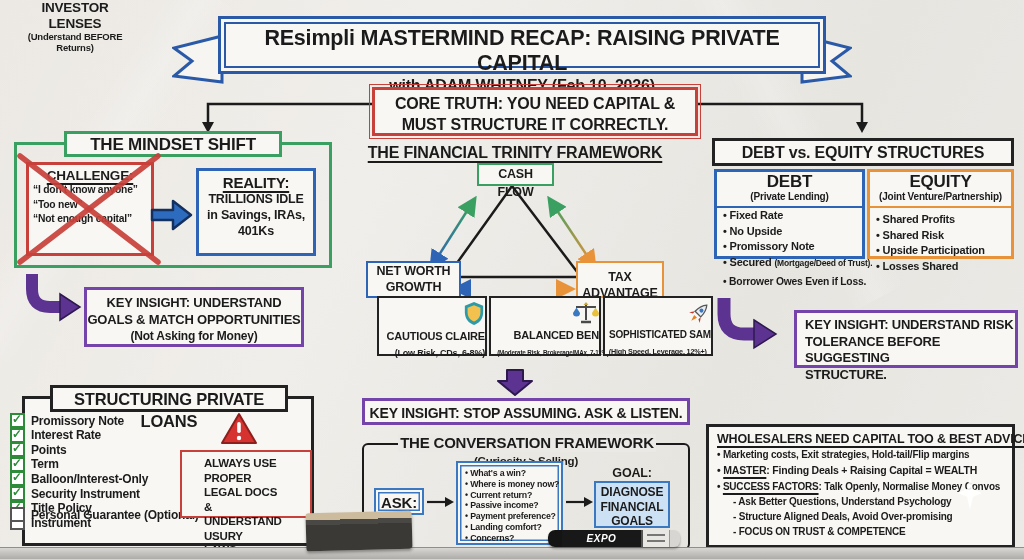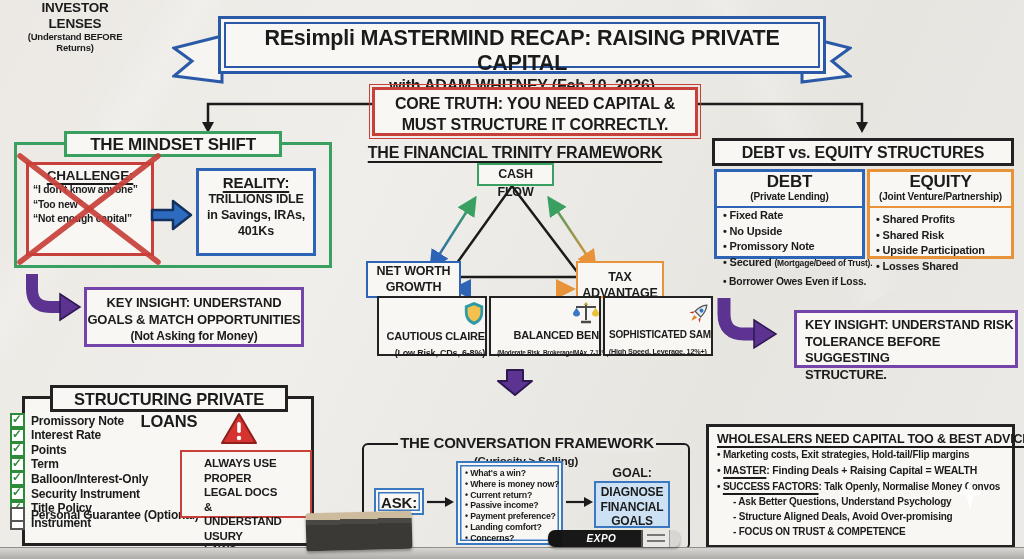--- a/index.html
+++ b/index.html
@@ -289,20 +289,21 @@
         <path d="M10,16.8 L12,23 L14,16.8 Z" fill="#e67e22"></path>
       </g>
     </svg>
     <div class="nm" style="font-size:10px;">SOPHISTICATED SAM</div>
     <div class="dt" style="font-size:7.8px;transform:scaleX(.93);">(High Speed, Leverage, 12%+)</div>
   </div>
 
   <svg class="layer" style="left:497px;top:369px;z-index:3;" width="36" height="27" viewBox="0 0 36 27">
     <polygon points="10,1 26,1 26,12 35,12 18,26 1,12 10,12" fill="#5d3391" stroke="#2e1850" stroke-width="2" stroke-linejoin="round"></polygon>
   </svg>
+  <div id="ki-center" class="wbox">KEY INSIGHT: STOP ASSUMING. ASK &amp; LISTEN.</div>
 
   <div id="conv-frame"></div>
   <div id="conv-title" class="chip" style="border:none;">THE CONVERSATION FRAMEWORK</div>
   <div id="conv-sub" class="abs">(Curiosity &gt; Selling)</div>
   <div id="askbox" class="wbox">ASK:</div>
   <svg class="layer" style="left:427px;top:495px;z-index:4;" width="27" height="14" viewBox="0 0 27 14">
     <line x1="0" y1="7" x2="18" y2="7" stroke="#1b1b1b" stroke-width="2.2"></line>
       <polygon points="18,2 27,7 18,12" fill="#1b1b1b"></polygon>
   </svg>
   <div id="qbox" class="wbox">

